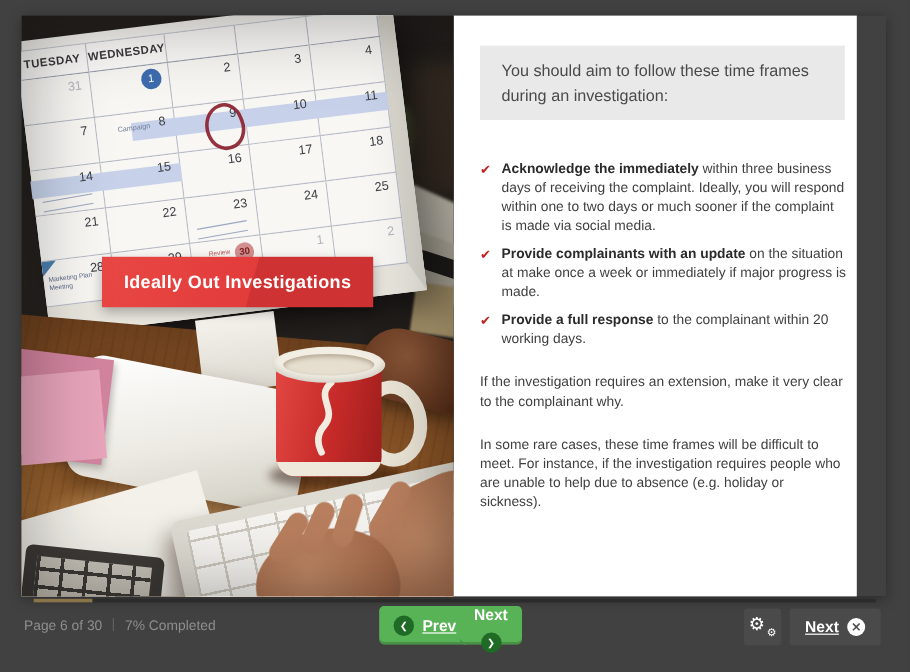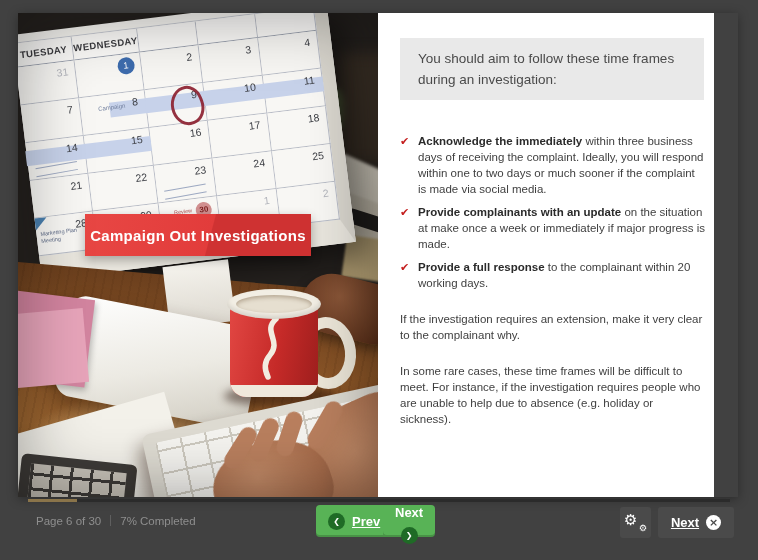--- a/index.html
+++ b/index.html
@@ -103,21 +103,21 @@
   .heading-box{background:#e9e9e9;padding:10px 12px 10px 18px;margin-right:2px;}
   .heading-box p{margin:0;font-size:13.5px;line-height:21px;color:#4a4a4a;}
   ul.bullets{list-style:none;margin:33px 0 0 0;padding:0;font-size:11.5px;line-height:16px;}
   ul.bullets li{position:relative;padding-left:18px;margin-bottom:7px;}
   ul.bullets b{color:#2b2b2b;}
   .check{position:absolute;left:0;top:1px;color:#c41f1f;font-size:11px;font-family:"DejaVu Sans",sans-serif;}
   p.para{margin:20px 2px 0 0;font-size:11.5px;line-height:16px;}
   
   .progress-track{position:absolute;left:28px;right:28px;top:499px;height:3px;background:#2b2b2b;}
   .progress-fill{height:100%;width:7%;background:#8a744a;}
-  .page-info{position:absolute;left:36px;top:515px;font-size:11.5px;color:#8e8e8e;}
+  .page-info{position:absolute;left:20px;top:515px;font-size:11.5px;color:#8e8e8e;}
   .page-info .sep{display:inline-block;width:1px;height:11px;background:#5f5f5f;margin:0 9px;vertical-align:-1px;}
   button{font-family:inherit;border:none;cursor:pointer;}
   .btn-green{position:absolute;top:505px;height:32px;background:#58b356;border-radius:4px;color:#fff;
     font-size:13px;font-weight:700;display:flex;align-items:center;gap:7px;padding:0 12px;
     box-shadow:inset 0 -2px rgba(0,0,0,.18);}
   .btn-green.prev{left:316px;}
   .btn-green.next{left:383px;flex-direction:column;}
   .circle-icon{width:17px;height:17px;border-radius:50%;background:#1f6b26;color:#fff;font-size:8px;
     display:flex;align-items:center;justify-content:center;font-family:"DejaVu Sans",sans-serif;flex:none;}
   .u{text-decoration:underline;text-align:right;}
@@ -210,21 +210,21 @@
     <div class="finger f4"></div>
     <div class="hand hand-left"></div>
     <div class="finger f1"></div>
     <div class="finger f2"></div>
     <div class="finger f3"></div>
     <div class="calculator">
         <div class="calc-keys"></div>
       </div>
 
     <div class="banner">
-      <span>Campaign Out Investigations</span>
+      <span>Ideally Out Investigations</span>
     </div>
     <div class="vignette"></div>
   </div>
 
   <div class="content">
     <div class="heading-box">
       <p>You should aim to follow these time frames during an investigation:</p>
     </div>
     <ul class="bullets">
       <li>

